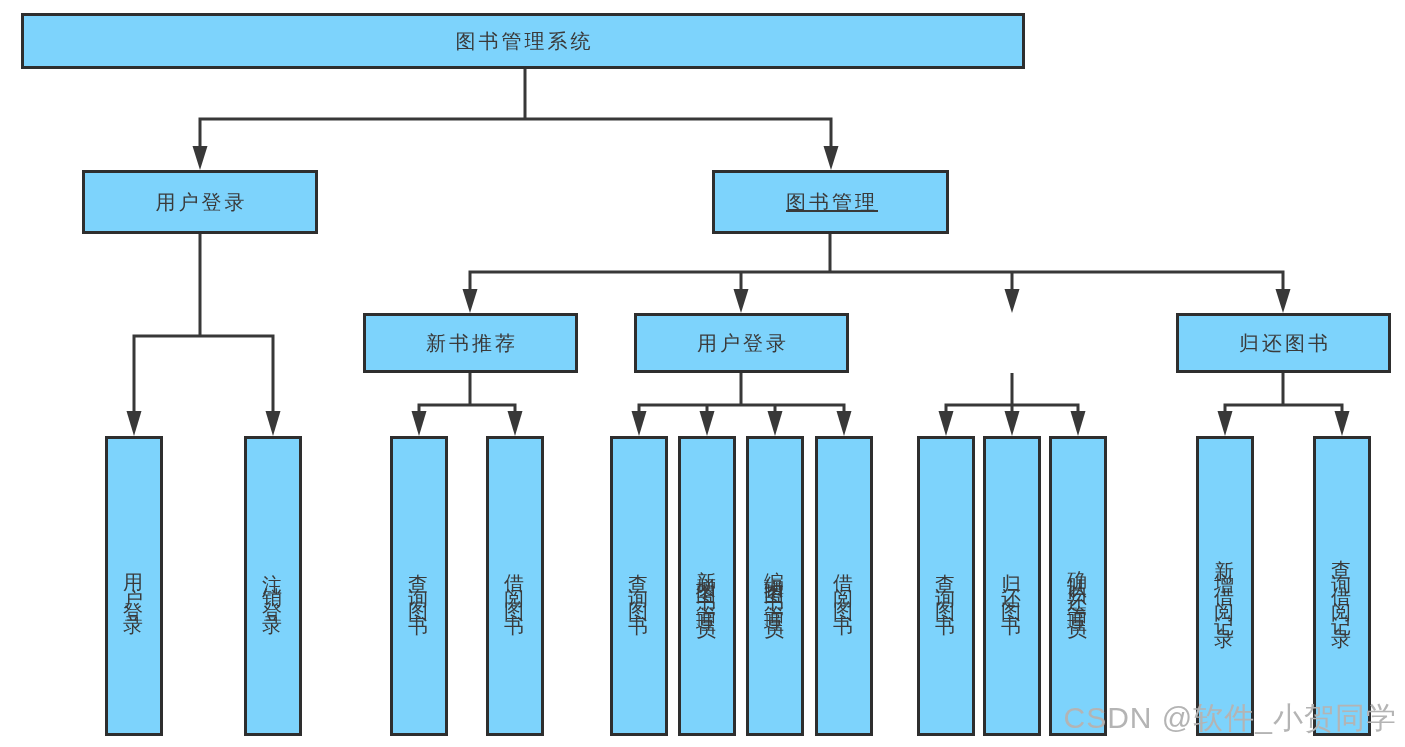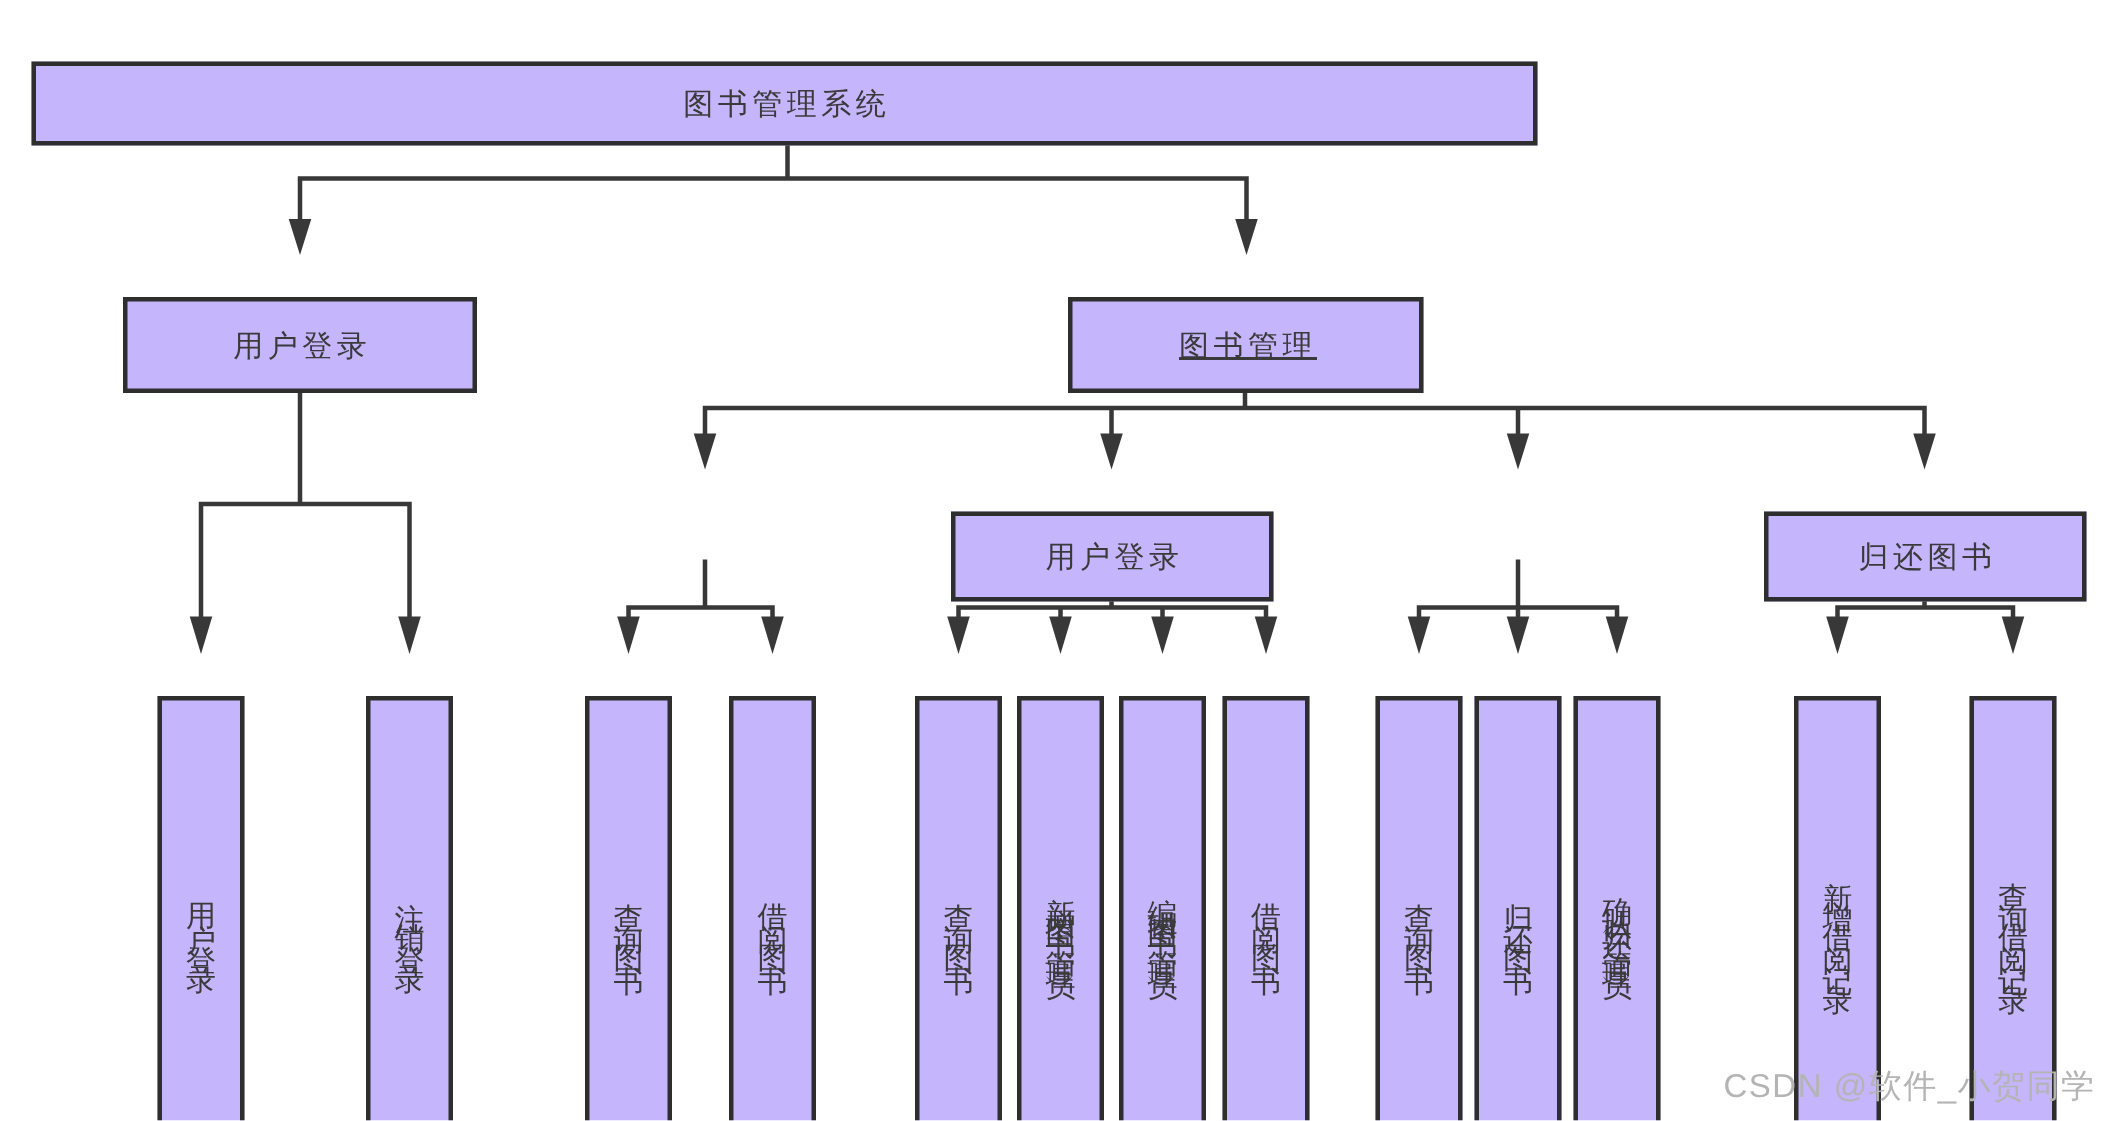--- a/index.html
+++ b/index.html
@@ -9,27 +9,26 @@
     --wm:#b4b4b4;
     --bg:#ffffff;
   }
   html,body{margin:0;padding:0;background:var(--bg);}
   body{font-family:"Liberation Sans","DejaVu Sans",sans-serif;}
   #canvas{position:relative;width:1405px;height:747px;background:var(--bg);overflow:hidden;}
   #wires{position:absolute;left:0;top:0;width:1405px;height:747px;}
   #wires path{stroke:var(--line);stroke-width:3;fill:none;}
   #wires polygon{fill:var(--line);stroke:none;}
   .box{
-    position:absolute;box-sizing:border-box;background:#c4b5fd;
+    position:absolute;box-sizing:border-box;background:#7dd3fc;
     border:3px solid var(--border);
     display:flex;align-items:center;justify-content:center;
     color:var(--text);font-size:20px;letter-spacing:3px;
     text-indent:3px; 
     white-space:nowrap;
-    margin-top:28px;
   }
   .root{left:21px;top:13px;width:1004px;height:56px;}
   .lvl2{height:64px;top:170px;}
   #n-user-login{left:82px;width:236px;}
   #n-book-mgmt{left:712px;width:237px;text-decoration:underline;}
   .lvl3{top:313px;width:215px;height:60px;}
   #n-new-book{left:363px;}
   #n-book-borrow{left:634px;}
   #n-current-borrow{left:905px;}
   #n-borrow-records{left:1176px;}
@@ -39,21 +38,21 @@
     letter-spacing:14px;text-indent:0;font-size:20px;
   }
   .leaf.tight{letter-spacing:7px;}
   #lf1{left:105px;} #lf2{left:244px;}
   #lf3{left:390px;} #lf4{left:486px;}
   #lf5{left:610px;} #lf6{left:678px;} #lf7{left:746px;} #lf8{left:815px;}
   #lf9{left:917px;} #lf10{left:983px;} #lf11{left:1049px;}
   #lf12{left:1196px;} #lf13{left:1313px;}
   #watermark{
     position:absolute;right:8px;bottom:8px;
-    color:var(--wm);font-size:22px;letter-spacing:1px;z-index:5;
+    color:var(--wm);font-size:30px;letter-spacing:1px;z-index:5;
   }
 </style>
 </head>
 <body>
 
 <div id="canvas">
 
   <svg id="wires" viewBox="0 0 1405 747" xmlns="http://www.w3.org/2000/svg">
 
     <g>
@@ -102,20 +101,21 @@
       <polygon points="1217.5,411 1232.5,411 1225,436"></polygon>
       <polygon points="1334.5,411 1349.5,411 1342,436"></polygon>
     </g>
   </svg>
 
   <div class="box root">图书管理系统</div>
 
   <div class="box lvl2" id="n-user-login">用户登录</div>
   <div class="box lvl2" id="n-book-mgmt">图书管理</div>
 
+  <div class="box lvl3" id="n-new-book">新书推荐</div>
   <div class="box lvl3" id="n-book-borrow">用户登录</div>
   <div class="box lvl3" id="n-borrow-records">归还图书</div>
 
   <div class="box leaf" id="lf1">用户登录</div>
   <div class="box leaf" id="lf2">注销登录</div>
   <div class="box leaf" id="lf3">查询图书</div>
   <div class="box leaf" id="lf4">借阅图书</div>
   <div class="box leaf" id="lf5">查询图书</div>
   <div class="box leaf tight" id="lf6">新增图书（管理员）</div>
   <div class="box leaf tight" id="lf7">编辑图书（管理员）</div>

